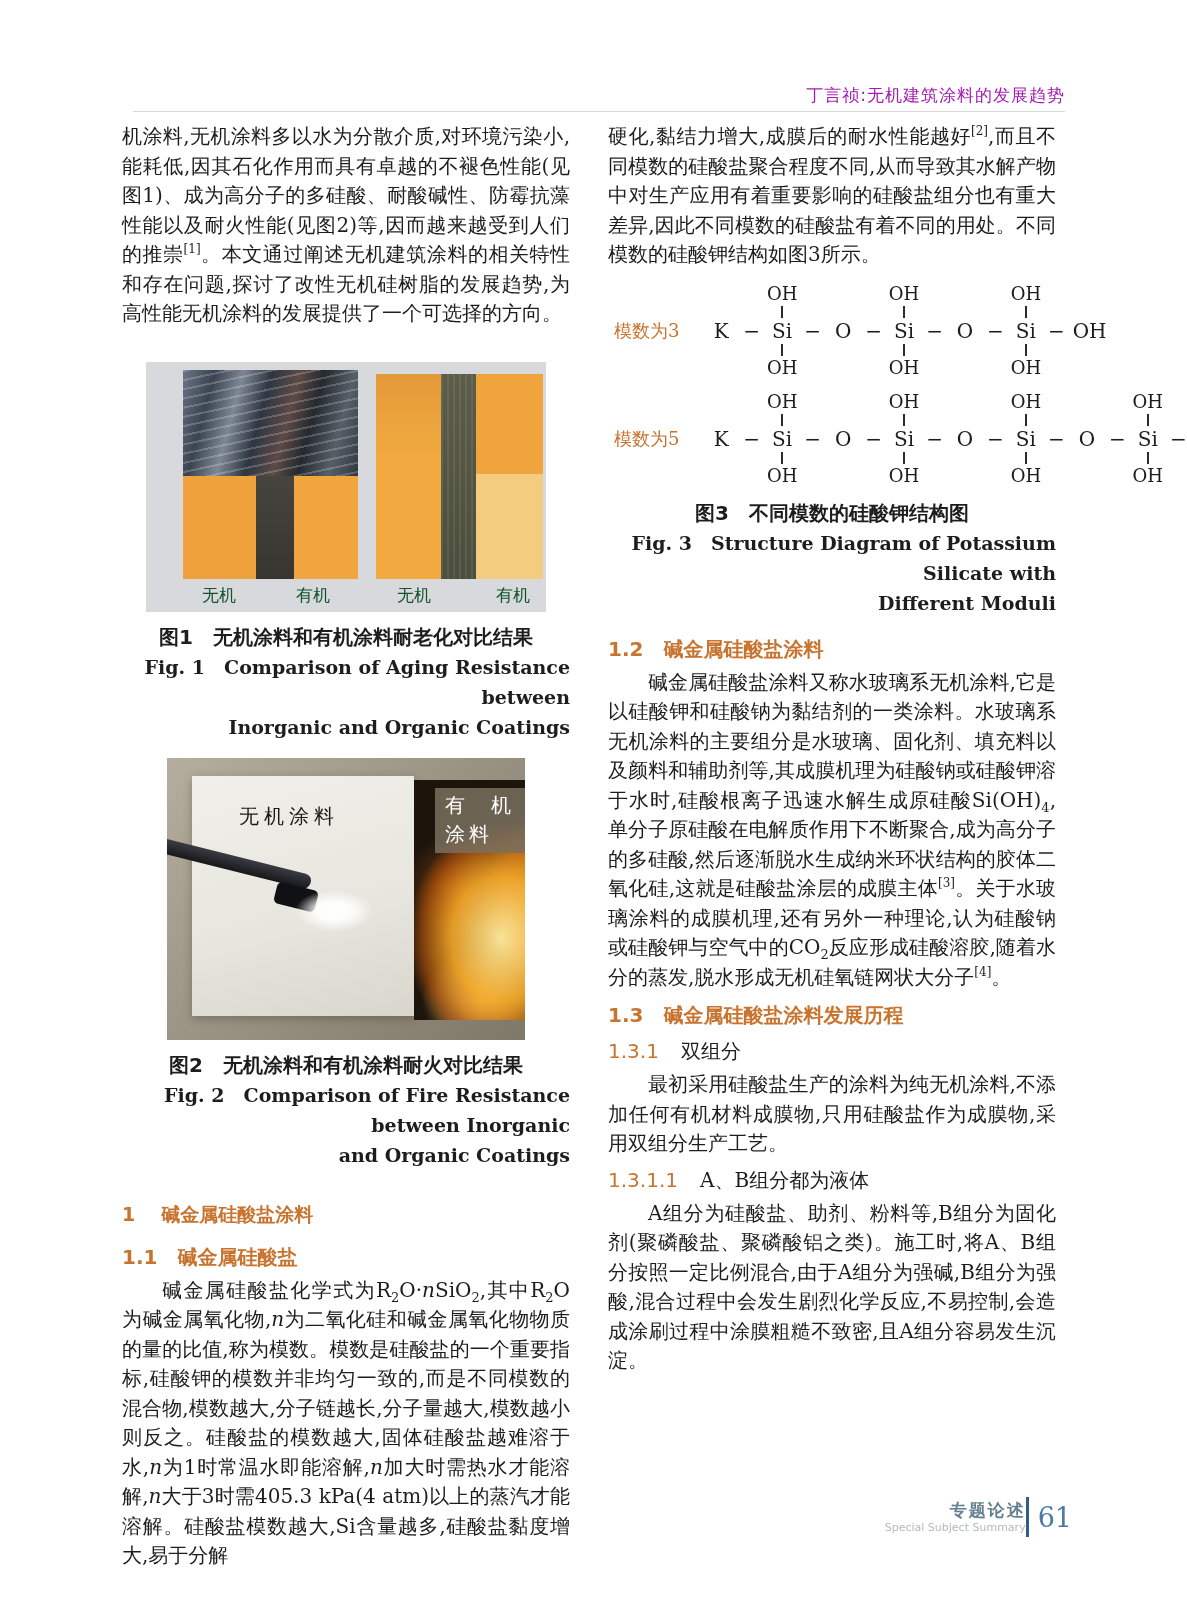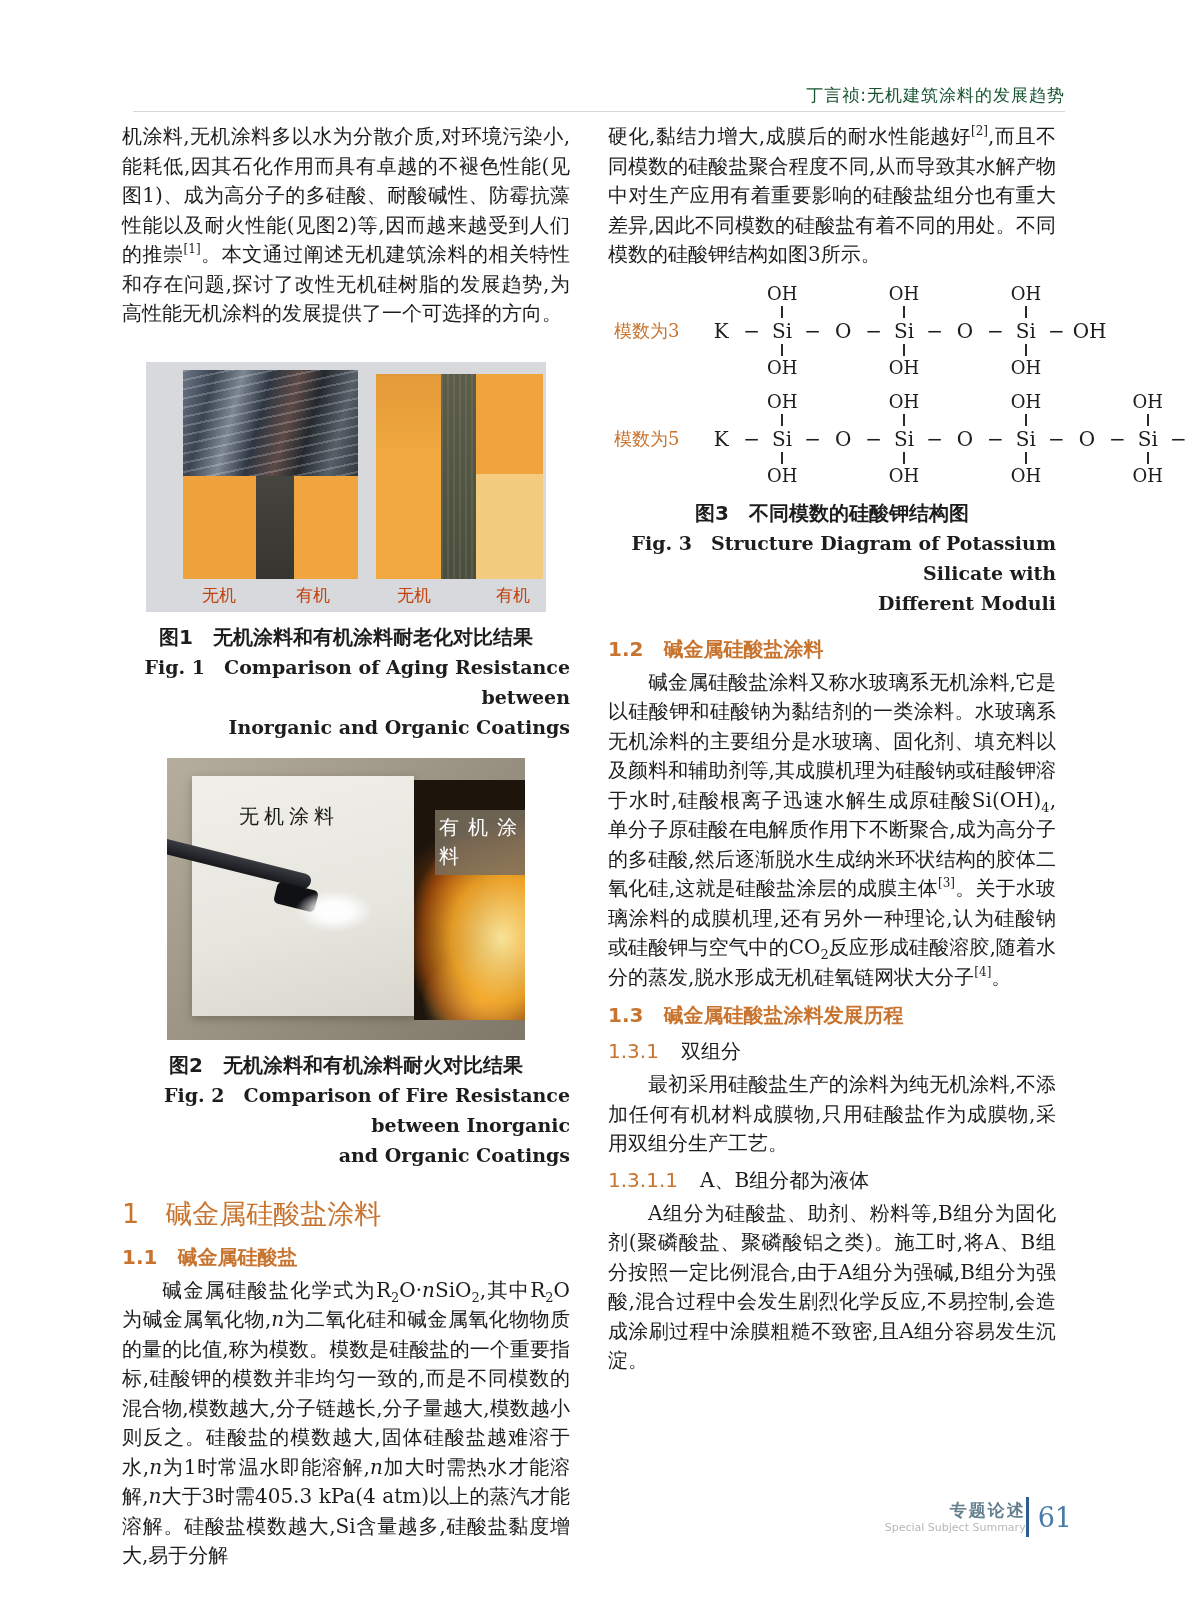--- a/index.html
+++ b/index.html
@@ -4,35 +4,35 @@
 <style>
   * { margin:0; padding:0; box-sizing:border-box; }
   html,body { background:#ffffff; }
   .page {
     position:relative; width:1187px; height:1600px; background:#ffffff;
     font-family:"DejaVu Serif","Liberation Serif",serif; color:#1d1d1d; overflow:hidden;
   }
   
   .running-head {
     position:absolute; top:84px; left:133px; width:932px; text-align:right;
-    font-size:17px; color:#14532d; letter-spacing:1px;
+    font-size:17px; color:#a21caf; letter-spacing:1px;
     font-family:"DejaVu Sans","Liberation Sans",sans-serif;
   }
   .head-rule { position:absolute; top:111px; left:133px; width:932px; height:1px; background:#d8d8d8; }
   
   .col { position:absolute; top:122px; width:448px; font-size:20px; line-height:29.5px; text-align:justify; }
   .col-left  { left:122px; }
   .col-right { left:608px; }
   p.body-para { text-align:justify; }
   p.indent { text-indent:2em; }
   sup { font-size:12px; line-height:0; vertical-align:super; }
   sub { font-size:13px; line-height:0; vertical-align:sub; }
   i { font-style:italic; }
   
-  .h1 { margin:26px 0 10px 0; font-size:27px; line-height:36px; font-weight:normal; color:#c8742f;
+  .h1 { margin:26px 0 10px 0; font-size:19px; line-height:36px; font-weight:bold; color:#c8742f;
         font-family:"DejaVu Sans","Liberation Sans",sans-serif; }
   .h1 .num { margin-right:26px; }
   .h2 { margin:8px 0 4px 0; font-size:20px; line-height:30px; font-weight:bold; color:#c8742f;
         font-family:"DejaVu Sans","Liberation Sans",sans-serif; }
   .h2 .num { margin-right:20px; }
   .h3 { margin:6px 0 4px 0; font-size:20px; line-height:30px; color:#1d1d1d; }
   .h3 .num { margin-right:22px; color:#c8742f; font-family:"DejaVu Sans","Liberation Sans",sans-serif; }
   
   figure { margin:0; }
   .cap-cn { margin-top:10px; text-align:center; font-weight:bold; font-size:20px; line-height:30px;
@@ -51,37 +51,37 @@
             background:linear-gradient(180deg,#45443e,#36352f); }
   .f1-or2 { position:absolute; left:148px; top:114px; width:64px; height:103px; background:#f0a53f; }
   .f1-or3 { position:absolute; left:230px; top:12px; width:65px; height:205px;
             background:linear-gradient(180deg,#e39a38,#f1a940 40%); }
   .f1-dk2 { position:absolute; left:295px; top:12px; width:35px; height:205px;
             background:
               repeating-linear-gradient(90deg, rgba(255,255,255,.08) 0 2px, rgba(0,0,0,0) 2px 6px),
               linear-gradient(180deg,#5b5d49,#4c4e3d); }
   .f1-or4 { position:absolute; left:330px; top:12px; width:67px; height:100px; background:#efa43c; }
   .f1-or5 { position:absolute; left:330px; top:112px; width:67px; height:105px; background:#f3cc80; }
-  .f1-label { position:absolute; top:219px; width:70px; text-align:center; font-size:17px; color:#c2410c; }
+  .f1-label { position:absolute; top:219px; width:70px; text-align:center; font-size:17px; color:#14532d; }
   .f1-l1 { left:38px; }  .f1-l2 { left:132px; } .f1-l3 { left:233px; } .f1-l4 { left:332px; }
   
   .fig2-photo { position:relative; width:358px; height:282px; margin:16px auto 0 auto; overflow:hidden;
     background:linear-gradient(135deg,#b5ad9e 0%,#9c9484 45%,#7f7868 100%); }
   .f2-white { position:absolute; left:25px; top:18px; width:222px; height:240px;
     background:linear-gradient(165deg,#f0efe9 0%,#e6e5de 60%,#d8d6cc 100%);
     box-shadow:0 3px 8px rgba(60,55,40,.35); }
   .f2-dark { position:absolute; left:247px; top:22px; width:168px; height:240px;
     background:
       radial-gradient(ellipse 120px 150px at 52% 66%, rgba(255,236,160,.95), rgba(248,170,40,.88) 42%, rgba(205,95,12,.55) 66%, rgba(0,0,0,0) 78%),
       radial-gradient(ellipse 90px 120px at 82% 50%, rgba(250,205,95,.85), rgba(232,125,22,.55) 55%, rgba(0,0,0,0) 78%),
       radial-gradient(ellipse 85px 75px at 40% 92%, rgba(252,214,120,.9), rgba(0,0,0,0) 70%),
       radial-gradient(ellipse 70px 70px at 25% 45%, rgba(180,80,10,.6), rgba(0,0,0,0) 75%),
       #1d150c; }
   .f2-label-inorg { position:absolute; left:72px; top:44px; font-size:20px; letter-spacing:5px; color:#1a1a1a; }
-  .f2-label-org { position:absolute; left:268px; top:52px; padding:3px 4px; font-size:20px; letter-spacing:4px;
+  .f2-label-org { position:absolute; left:268px; top:30px; padding:3px 10px; font-size:20px; letter-spacing:4px;
     color:#ffffff; background:rgba(122,112,95,.85); }
   .f2-torch { position:absolute; left:-12px; top:98px; width:158px; height:15px; border-radius:7px;
     background:linear-gradient(180deg,#3a3c42,#17181c); transform:rotate(14deg); }
   .f2-nozzle { position:absolute; left:108px; top:128px; width:42px; height:22px; border-radius:5px;
     background:#101115; transform:rotate(14deg); }
   .f2-glow { position:absolute; left:128px; top:132px; width:78px; height:42px;
     background:radial-gradient(closest-side, #ffffff 0%, rgba(255,255,255,.9) 45%, rgba(210,225,255,0) 100%); }
   
   .fig3 { margin-top:12px; }
   .chain-row { display:flex; align-items:center; margin:0 0 10px 6px; }

